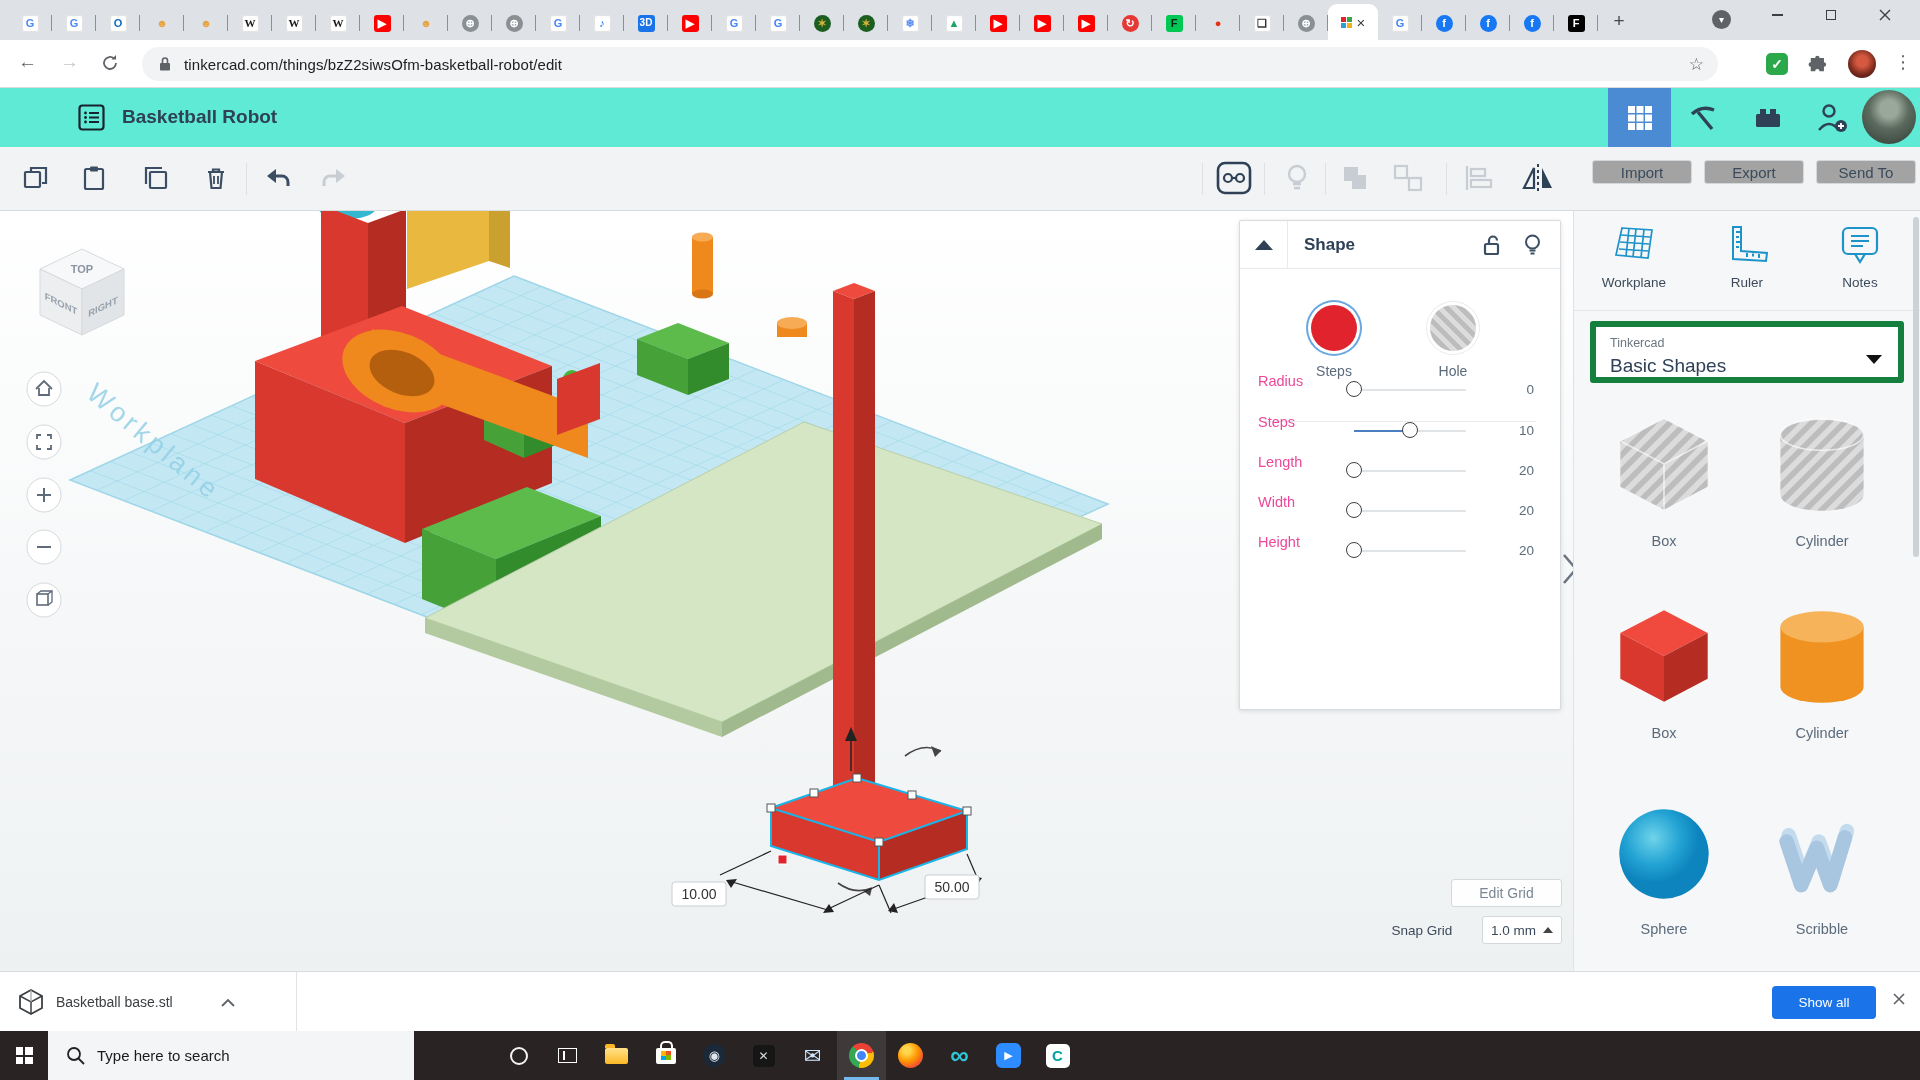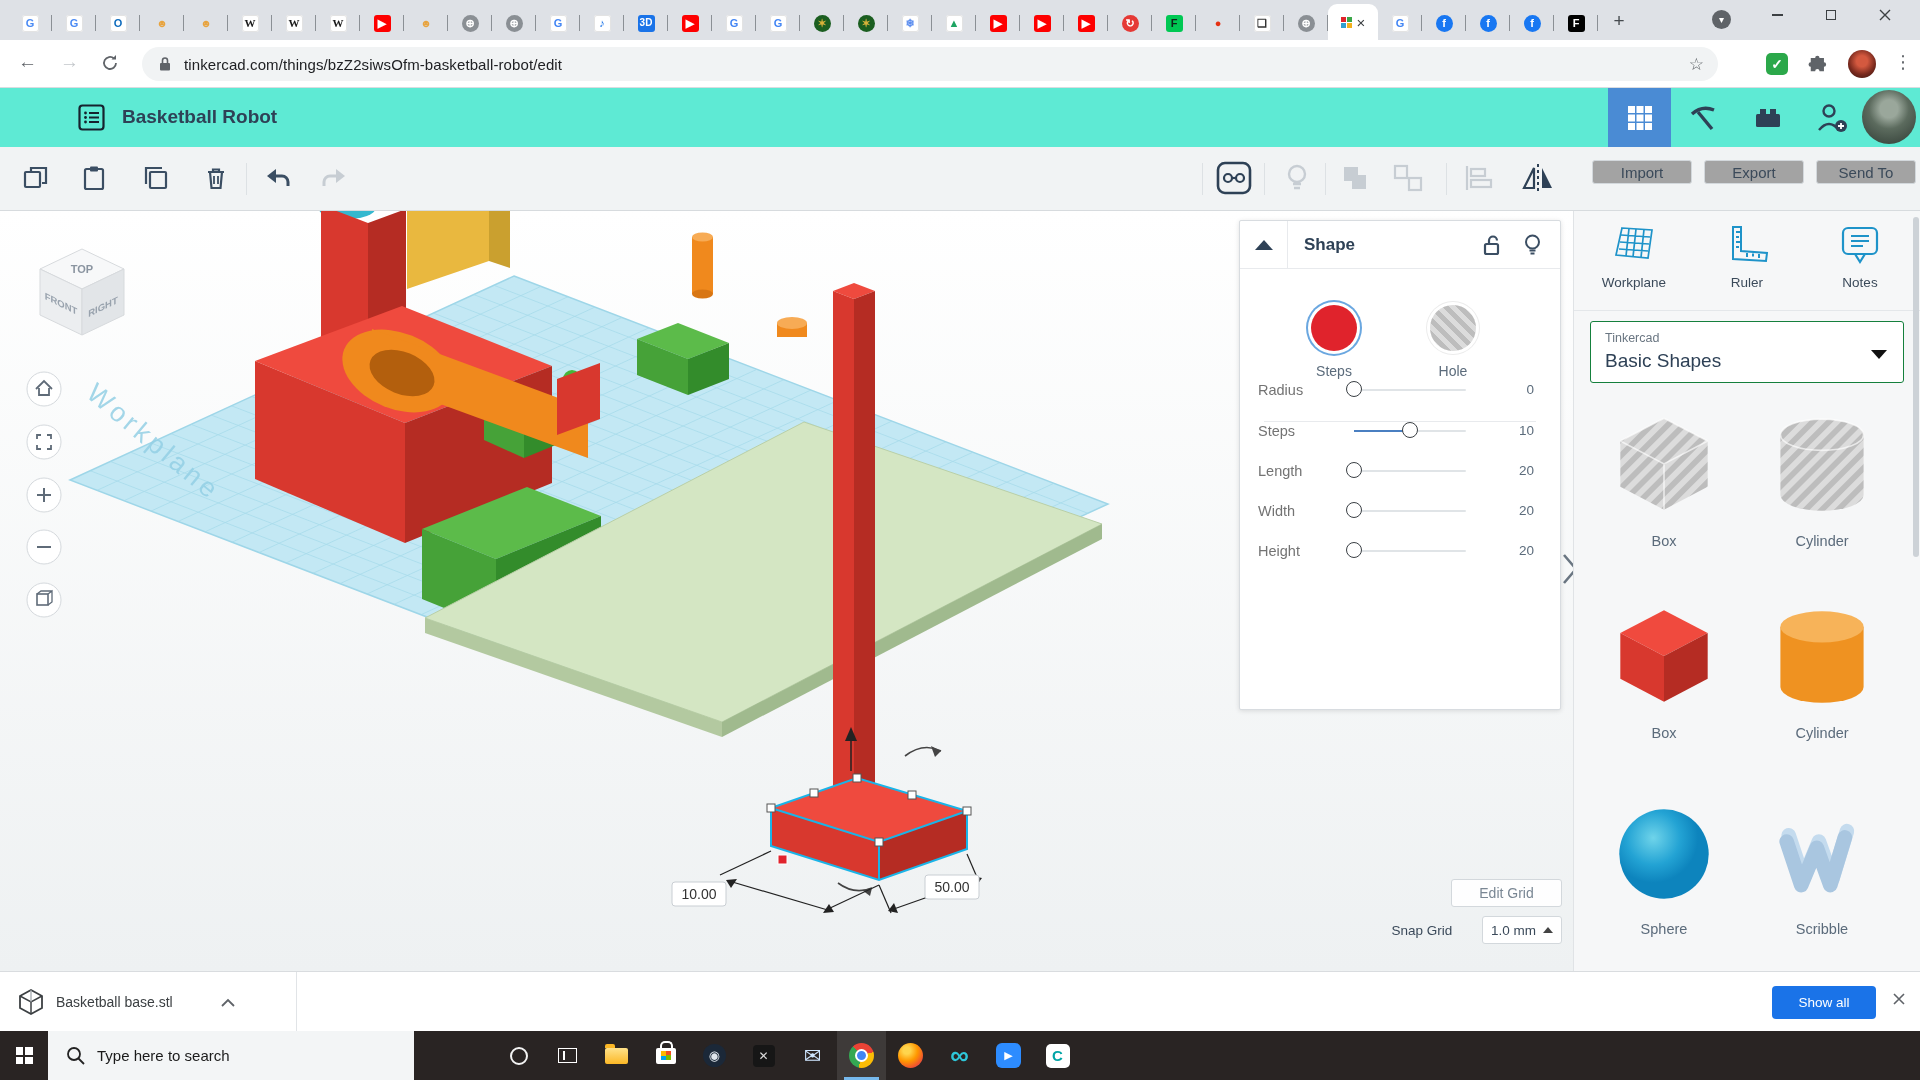--- a/index.html
+++ b/index.html
@@ -65,31 +65,31 @@
   #sp-title{margin-left:16px;font-size:17px;font-weight:600;color:#2e4156}
   #sp-lock{position:absolute;right:58px;top:13px}
   #sp-bulb{position:absolute;right:18px;top:12px}
   .matswatch{position:absolute;top:32px;width:46px;height:46px;border-radius:50%}
   #sw-solid{left:71px;background:#e0232c;box-shadow:0 0 0 3px #fff,0 0 0 5px #6aa7e0}
   #sw-hole{left:190px;background:repeating-linear-gradient(45deg,#bdbdbd 0 5px,#dcdcdc 5px 10px);box-shadow:0 0 0 3px #fff,0 0 0 4px #ececec}
   .matlabel{position:absolute;top:92px;width:46px;text-align:center;font-size:14px;color:#5b6b7b}
   #lb-solid{left:71px}#lb-hole{left:190px}
   #sp-divider{position:absolute;left:24px;right:24px;top:148px;height:1px;background:#e8eaed}
   .srow{position:absolute;left:0;width:100%;height:36px}
-  .srow .slabel{position:absolute;left:18px;top:9px;font-size:14.5px;color:#737373}
+  .srow .slabel{position:absolute;left:18px;top:0;font-size:14.5px;color:#ec4899}
   .srow .track{position:absolute;left:114px;top:16px;width:112px;height:2px;background:#e0e4e7;border-radius:2px}
   .srow .fill{position:absolute;left:0;top:0;height:2px;background:#4a7fc1}
   .srow .knob{position:absolute;top:-8px;width:16px;height:16px;border-radius:50%;background:#fff;border:1.6px solid #3a3f44}
   .srow .sval{position:absolute;right:26px;top:9px;width:44px;text-align:right;font-size:13.5px;color:#5b6b7b}
   
   #sidebar{position:absolute;left:1573px;top:211px;width:347px;height:760px;background:#f6f7f8;border-left:1px solid #e0e3e6}
   .sb-tool{position:absolute;top:14px;width:90px;text-align:center}
   .sb-tool .lbl{margin-top:6px;font-size:13.5px;color:#3b4a5a}
   #sb-tools-row{position:absolute;left:0;top:0;width:100%;height:100px;border-bottom:1px solid #e4e7ea}
-  #sb-dd{position:absolute;left:16px;top:110px;width:314px;height:62px;background:#fff;border:1px solid #15803d;border-radius:3px}
+  #sb-dd{position:absolute;left:16px;top:110px;width:314px;height:62px;background:#fff;border:6px solid #15803d;border-radius:3px}
   #sb-dd .brand{position:absolute;left:14px;top:9px;font-size:12.5px;color:#6a7682}
   #sb-dd .value{position:absolute;left:14px;top:28px;font-size:19px;color:#2e4156}
   #sb-dd .caret{position:absolute;right:16px;top:28px;width:0;height:0;border-left:8px solid transparent;border-right:8px solid transparent;border-top:9px solid #111}
   .shape-cell{position:absolute;width:150px;text-align:center}
   .shape-cell .lbl{margin-top:8px;font-size:14.5px;color:#5b6b7b}
   #sb-scroll{position:absolute;right:1px;top:6px;width:6px;height:340px;background:#cdd2d7;border-radius:3px}
   
   #edit-grid-btn{position:absolute;left:1451px;top:879px;width:111px;height:28px;background:rgba(255,255,255,.92);border:1px solid #d3d8dc;border-radius:3px;font-size:14px;color:#7a8794;display:flex;align-items:center;justify-content:center}
   #snap-label{position:absolute;left:1374px;top:923px;width:96px;text-align:center;font-size:13.5px;color:#3b4a5a}
   #snap-dd{position:absolute;left:1482px;top:916px;width:80px;height:28px;background:#fff;border:1px solid #d3d8dc;border-radius:3px;font-size:13.5px;color:#3b4a5a;display:flex;align-items:center;justify-content:center;gap:7px}

